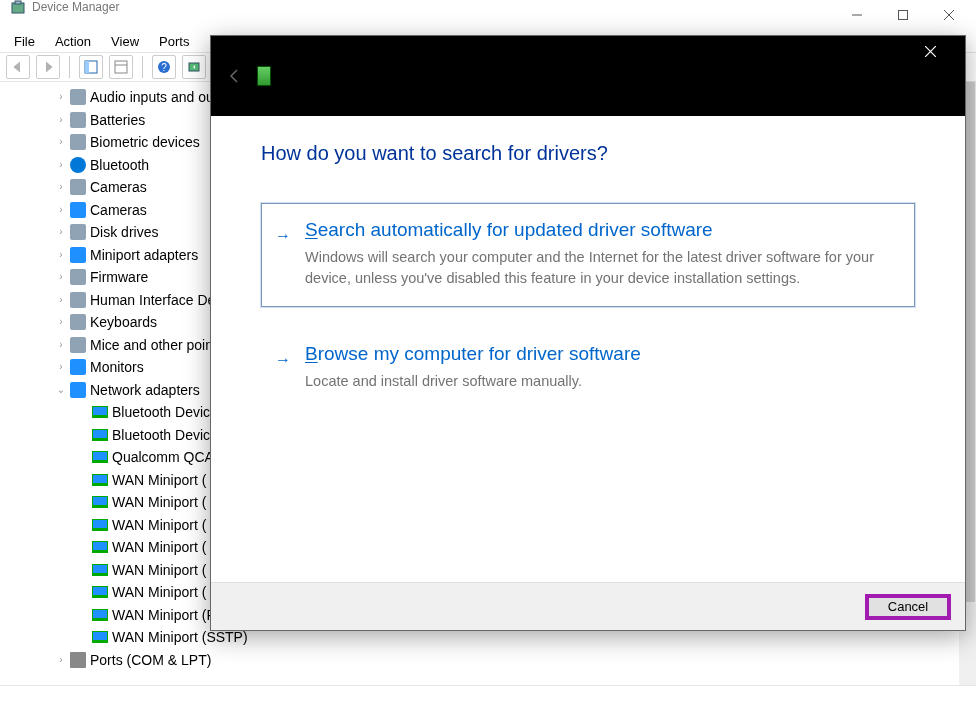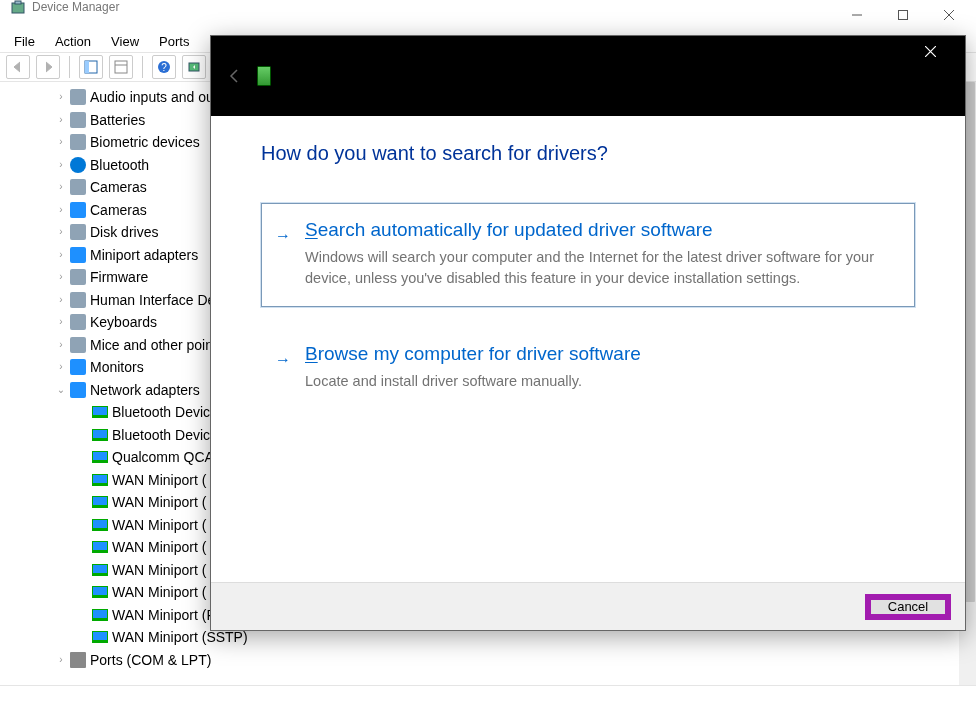--- a/index.html
+++ b/index.html
@@ -51,21 +51,21 @@
 
   .option { padding: 16px 20px 18px 44px; position: relative; margin-bottom: 20px; cursor: pointer; }
   .option.selected { border: 1px solid #7a99b8; outline: 1px solid #cfe0f0; background: #fff; padding: 15px 19px 17px 43px; }
   .option .arrow { position: absolute; left: 14px; top: 22px; color: #0066cc; font-size: 16px; }
   .option.selected .arrow { left: 13px; top: 21px; }
   .opt-title { font-size: 19px; color: #0066cc; margin: 0 0 6px 0; font-weight: 400; }
   .opt-title u { text-decoration: underline; text-underline-offset: 2px; }
   .opt-desc { font-size: 14.5px; color: #737373; line-height: 1.45; }
 
   .dialog-footer { height: 48px; background: #f0f0f0; border-top: 1px solid #ddd; display:flex; align-items:center; justify-content:flex-end; padding: 0 14px; }
-  .cancel-btn { min-width: 86px; height: 26px; font-size: 13px; background:#e1e1e1; border:6px solid #a21caf; display:flex; align-items:center; justify-content:center; }
+  .cancel-btn { min-width: 86px; height: 26px; font-size: 13px; background:#e1e1e1; border:4px solid #a21caf; display:flex; align-items:center; justify-content:center; }
 
   
   .vscroll { position:absolute; right:0; top:82px; width:17px; bottom:16px; background:#f0f0f0; }
   .vscroll .thumb { position:absolute; left:1px; right:1px; top:0; height:520px; background:#cdcdcd; border-radius:1px; }
   .vscroll .btn { position:absolute; left:0; right:0; height:17px; display:flex; align-items:center; justify-content:center; font-size:9px; color:#666; }
   .vscroll .btn.down { bottom:0; }
 
   
   .statusbar { position:absolute; left:0; right:0; bottom:0; height:30px; background:#fff; border-top:1px solid #e5e5e5; }
 </style>

